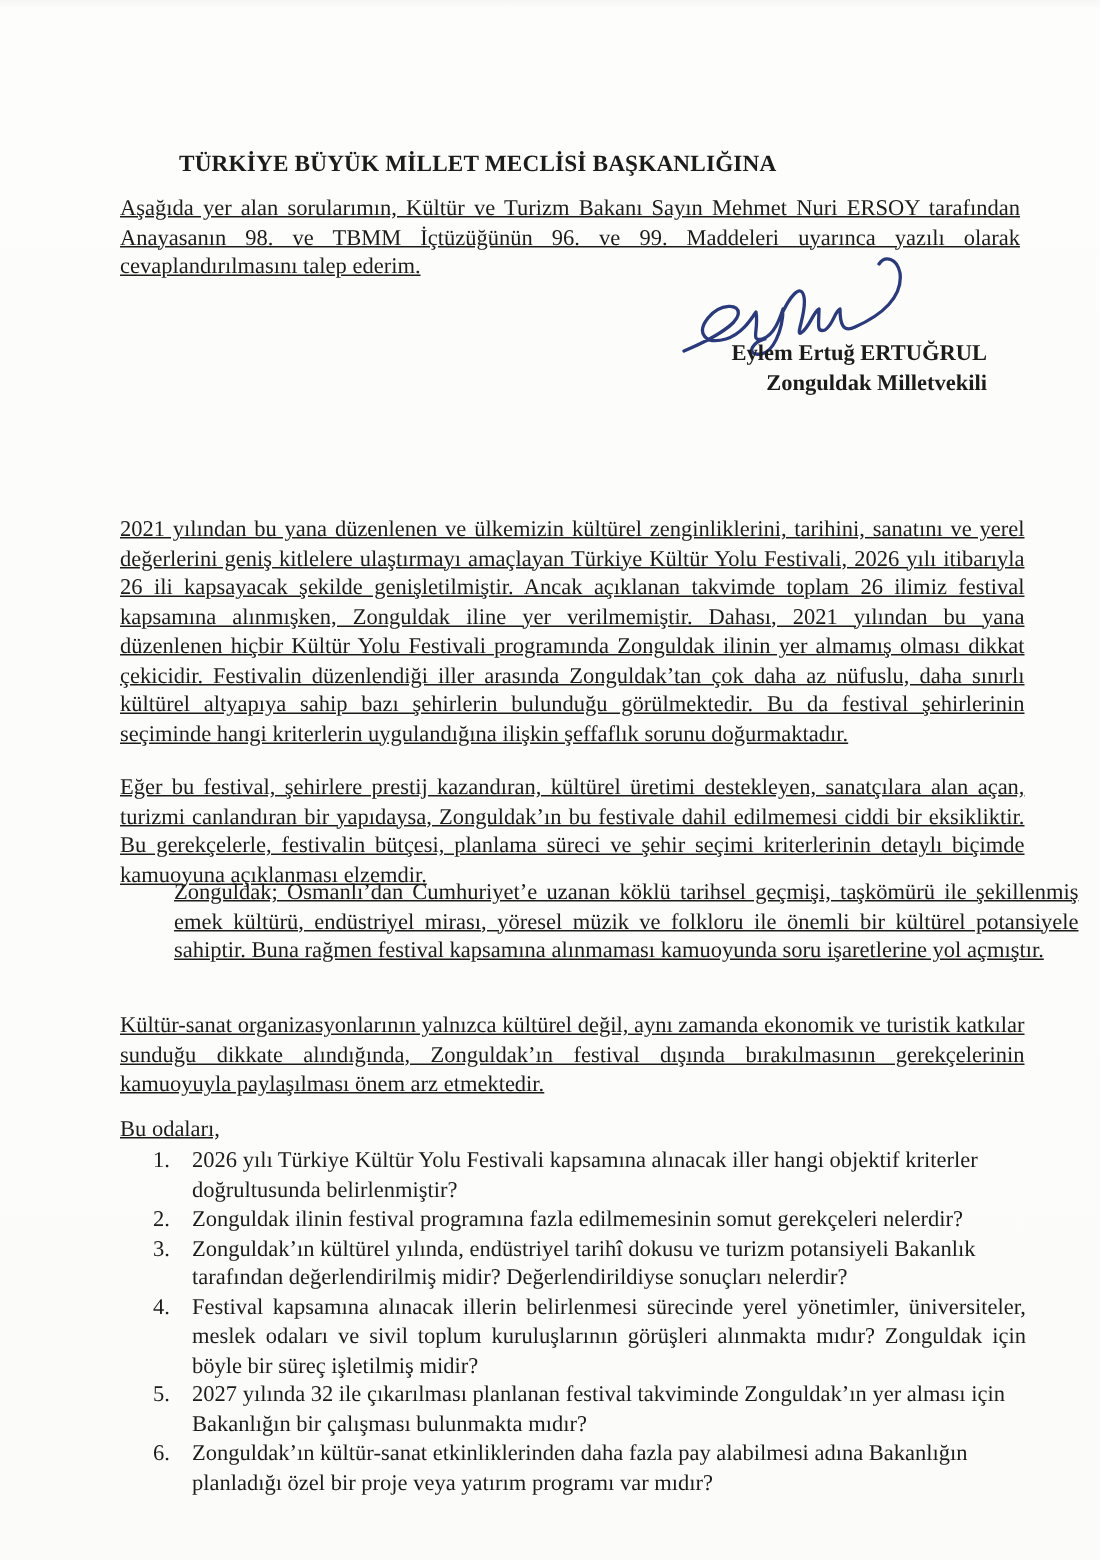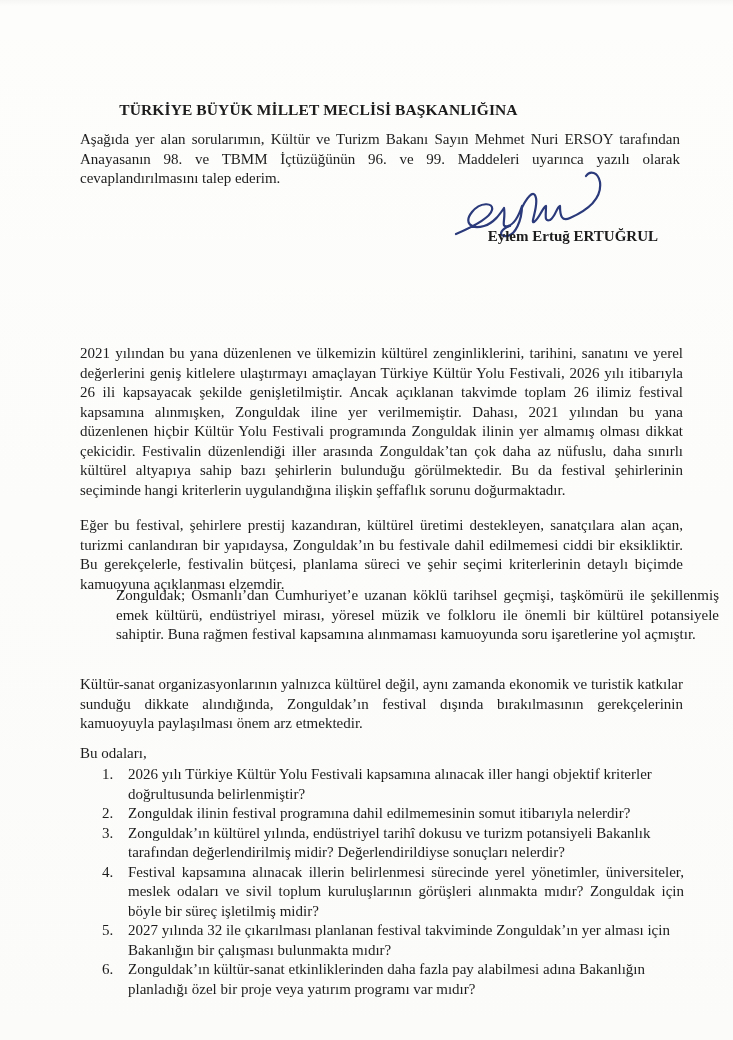--- a/index.html
+++ b/index.html
@@ -8,21 +8,21 @@
     background: #fbfbfa;
     font-family: "Liberation Serif", "DejaVu Serif", serif;
     color: #1c1c1c;
     position: relative;
   }
   .page { position: absolute; left: 0; top: 0; width: 733px; height: 1040px; background: linear-gradient(180deg,#f6f6f5 0px,#fdfdfc 6px,#fbfbfa 100%); }
   .title {
     position: absolute; top: 101px; left: 0; width: 637px; text-align: center;
     font-weight: bold; font-size: 15.5px; letter-spacing: 0.1px;
   }
-  .text { font-size: 15px; line-height: 19.5px; text-align: justify; }
+  .text { font-size: 15px; line-height: 19.5px; text-align: justify; text-decoration: underline; }
   .intro { position: absolute; left: 80px; width: 600px; top: 130px; }
   .signature { position: absolute; left: 450px; top: 168px; width: 170px; height: 72px; }
   .signer { position: absolute; left: 400px; width: 300px; top: 226px; text-align: right; padding-right: 42px; box-sizing: border-box; font-weight: bold; font-size: 15px; line-height: 20px; }
   .body-block { position: absolute; left: 80px; width: 603px; }
   .p1 { top: 328px; margin-top: 16px; }
   .p2 { top: 516px; }
   .p3 { top: 586px; margin-left: 36px; }
   .p4 { top: 675px; }
   .p5 { top: 744px; }
   .questions { position: absolute; left: 102px; width: 582px; top: 765px; margin: 0; padding: 0; list-style: none; }
@@ -38,30 +38,31 @@
   <div class="title">TÜRKİYE BÜYÜK MİLLET MECLİSİ BAŞKANLIĞINA</div>
 
   <div class="intro text">Aşağıda yer alan sorularımın, Kültür ve Turizm Bakanı Sayın Mehmet Nuri ERSOY tarafından Anayasanın 98. ve TBMM İçtüzüğünün 96. ve 99. Maddeleri uyarınca yazılı olarak cevaplandırılmasını talep ederim.</div>
 
   <svg class="signature" viewBox="0 0 170 72">
     <path id="sig" d="M6 66 C 20 60, 40 50, 42 42 C 44 34, 30 34, 22 44 C 14 54, 20 62, 34 58 C 44 55, 50 46, 54 40 C 56 52, 50 60, 58 58 C 66 56, 70 44, 72 38 C 72 50, 66 70, 54 68 C 48 67, 52 60, 60 58 M 70 44 C 76 30, 84 20, 86 30 C 88 40, 80 56, 84 54 C 90 50, 92 40, 96 38 C 96 48, 94 54, 100 52 C 106 48, 106 40, 110 38 C 110 48, 112 54, 120 50 C 138 42, 152 30, 150 14 C 148 4, 140 2, 136 8" fill="none" stroke="#2b3a7a" stroke-width="2.2" stroke-linecap="round" stroke-linejoin="round"></path>
   </svg>
 
   <div class="signer">
     <div>Eylem Ertuğ ERTUĞRUL</div>
+    <div>Zonguldak Milletvekili</div>
   </div>
 
   <div class="body-block text p1">2021 yılından bu yana düzenlenen ve ülkemizin kültürel zenginliklerini, tarihini, sanatını ve yerel değerlerini geniş kitlelere ulaştırmayı amaçlayan Türkiye Kültür Yolu Festivali, 2026 yılı itibarıyla 26 ili kapsayacak şekilde genişletilmiştir. Ancak açıklanan takvimde toplam 26 ilimiz festival kapsamına alınmışken, Zonguldak iline yer verilmemiştir. Dahası, 2021 yılından bu yana düzenlenen hiçbir Kültür Yolu Festivali programında Zonguldak ilinin yer almamış olması dikkat çekicidir. Festivalin düzenlendiği iller arasında Zonguldak’tan çok daha az nüfuslu, daha sınırlı kültürel altyapıya sahip bazı şehirlerin bulunduğu görülmektedir. Bu da festival şehirlerinin seçiminde hangi kriterlerin uygulandığına ilişkin şeffaflık sorunu doğurmaktadır.</div>
   <div class="body-block text p2">Eğer bu festival, şehirlere prestij kazandıran, kültürel üretimi destekleyen, sanatçılara alan açan, turizmi canlandıran bir yapıdaysa, Zonguldak’ın bu festivale dahil edilmemesi ciddi bir eksikliktir. Bu gerekçelerle, festivalin bütçesi, planlama süreci ve şehir seçimi kriterlerinin detaylı biçimde kamuoyuna açıklanması elzemdir.</div>
   <div class="body-block text p3">Zonguldak; Osmanlı’dan Cumhuriyet’e uzanan köklü tarihsel geçmişi, taşkömürü ile şekillenmiş emek kültürü, endüstriyel mirası, yöresel müzik ve folkloru ile önemli bir kültürel potansiyele sahiptir. Buna rağmen festival kapsamına alınmaması kamuoyunda soru işaretlerine yol açmıştır.</div>
   <div class="body-block text p4">Kültür-sanat organizasyonlarının yalnızca kültürel değil, aynı zamanda ekonomik ve turistik katkılar sunduğu dikkate alındığında, Zonguldak’ın festival dışında bırakılmasının gerekçelerinin kamuoyuyla paylaşılması önem arz etmektedir.</div>
   <div class="body-block text p5">Bu odaları,</div>
 
   <ol class="questions">
     <li><span class="num">1.</span><span>2026 yılı Türkiye Kültür Yolu Festivali kapsamına alınacak iller hangi objektif kriterler doğrultusunda belirlenmiştir?</span></li>
-    <li><span class="num">2.</span><span>Zonguldak ilinin festival programına dahil edilmemesinin somut itibarıyla nelerdir?</span></li>
+    <li><span class="num">2.</span><span>Zonguldak ilinin festival programına fazla edilmemesinin somut gerekçeleri nelerdir?</span></li>
     <li><span class="num">3.</span><span>Zonguldak’ın kültürel yılında, endüstriyel tarihî dokusu ve turizm potansiyeli Bakanlık tarafından değerlendirilmiş midir? Değerlendirildiyse sonuçları nelerdir?</span></li>
     <li class="q4"><span class="num">4.</span><span>Festival kapsamına alınacak illerin belirlenmesi sürecinde yerel yönetimler, üniversiteler, meslek odaları ve sivil toplum kuruluşlarının görüşleri alınmakta mıdır? Zonguldak için böyle bir süreç işletilmiş midir?</span></li>
     <li><span class="num">5.</span><span>2027 yılında 32 ile çıkarılması planlanan festival takviminde Zonguldak’ın yer alması için Bakanlığın bir çalışması bulunmakta mıdır?</span></li>
     <li><span class="num">6.</span><span>Zonguldak’ın kültür-sanat etkinliklerinden daha fazla pay alabilmesi adına Bakanlığın planladığı özel bir proje veya yatırım programı var mıdır?</span></li>
   </ol>
 
 </div>
 
 </body></html>

